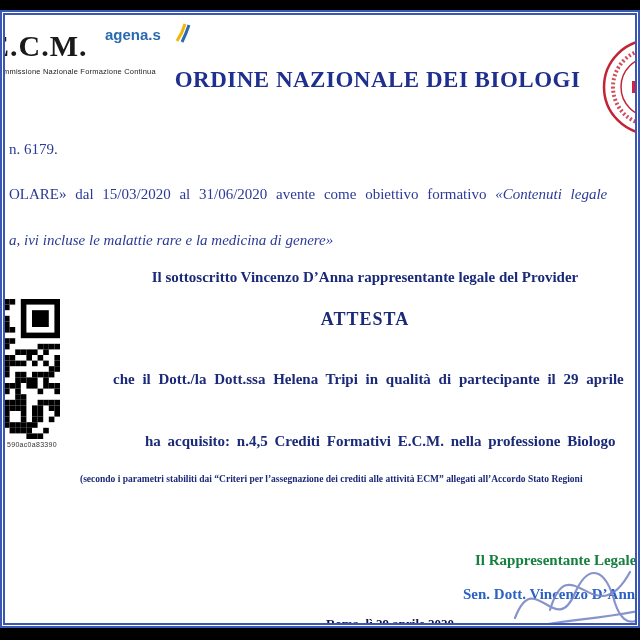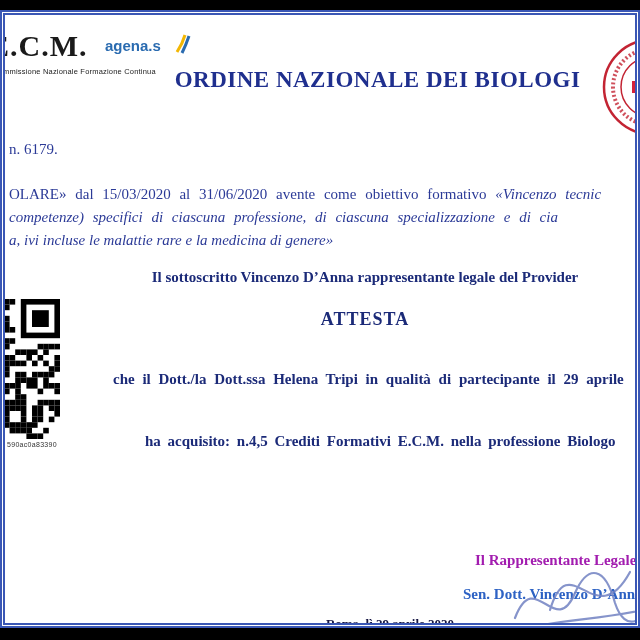--- a/index.html
+++ b/index.html
@@ -14,35 +14,35 @@
     position:absolute;top:10px;left:0;width:640px;height:618px;
     background:#fff;border:5px double #3a57b5;overflow:hidden;
   }
   .abs{position:absolute;white-space:nowrap}
   .body-blue{color:#2b3a97;font-size:15px}
   .navy-bold{color:#1b2a78;font-weight:bold;font-size:15px}
   .just{word-spacing:5px}
   .ital{font-style:italic}
   #ecm-logo{top:14px;left:-16px;font-size:30px;font-weight:bold;color:#1a1a1a;letter-spacing:1px}
   #ecm-sub{top:52px;left:-12px;font-size:7.5px;color:#222;font-family:"Liberation Sans",sans-serif;letter-spacing:.2px}
-  #agenas{top:19px;left:100px;font-family:"Liberation Sans",sans-serif;font-size:15px;font-weight:bold;color:#2a6bb0;display:flex;align-items:center;gap:13px}
+  #agenas{top:8px;left:100px;font-family:"Liberation Sans",sans-serif;font-size:15px;font-weight:bold;color:#2a6bb0;display:flex;align-items:center;gap:13px}
   #cert-title{top:52px;left:105px;width:535px;text-align:center;font-size:23px;font-weight:bold;color:#1f2f8e;letter-spacing:.5px}
   #seal{top:22px;left:596px}
   #line-accredit-1{top:104px;left:4px;word-spacing:2px}
   #line-accredit-2{top:126px;left:4px}
   #line-event-1{top:148px;left:4px}
   #line-event-2{top:171px;left:4px}
   #line-event-3{top:194px;left:4px}
   #line-event-4{top:217px;left:4px}
   #line-declarant{top:254px;left:80px;width:560px;text-align:center}
   #line-attesta{top:294px;left:80px;width:560px;text-align:center;font-size:18px;letter-spacing:1px}
   #line-participant{top:356px;left:108px;word-spacing:4px}
   #line-credits{top:418px;left:140px;word-spacing:3px}
   #line-footnote{top:459px;left:75px;font-size:9.5px;color:#1b2a78;font-weight:bold}
-  #sig-role{top:537px;left:470px;color:#a21caf;font-weight:bold;font-size:15px}
+  #sig-role{top:537px;left:470px;color:#15803d;font-weight:bold;font-size:15px}
   #sig-name{top:571px;left:458px;color:#2d62c4;font-weight:bold;font-size:15px}
   #sig-scribble{top:533px;left:505px}
   #line-place-date{top:601px;left:265px;width:240px;text-align:center;font-weight:bold;font-size:13px;color:#151542}
   #qr-wrap{top:284px;left:-85px;width:140px;height:140px;background:#fff}
   #qr-label{top:426px;left:2px;font-size:7px;color:#333;font-family:Liberation Sans, sans-serif;letter-spacing:.3px}
 </style>
 </head>
 <body>
 
 <div id="paper">
@@ -70,29 +70,29 @@
       <g fill="#d6223a">
         <rect x="44" y="31" width="12" height="38"></rect>
         <rect x="31" y="44" width="38" height="12"></rect>
       </g>
     </svg>
   </div>
 
   <div class="abs body-blue" id="line-accredit-2">n. 6179.</div>
 
   <div class="abs body-blue just" id="line-event-2">
-    <span>OLARE» dal 15/03/2020 al 31/06/2020 avente come obiettivo formativo </span><span class="ital">«Vincenzo tecnic</span>
-  </div>
-  <div class="abs body-blue just ital" id="line-event-3">competenze) specifici di ciascuna professione, di ciascuna specializzazione e di cia</div>
+    <span>OLARE» dal 15/03/2020 al 31/06/2020 avente come obiettivo formativo </span><span class="ital">«Contenuti legale</span>
+  </div>
   <div class="abs body-blue ital" id="line-event-4">a, ivi incluse le malattie rare e la medicina di genere»</div>
 
   <div class="abs navy-bold" id="line-declarant">Il sottoscritto Vincenzo D’Anna rappresentante legale del Provider</div>
   <div class="abs navy-bold" id="line-attesta">ATTESTA</div>
   <div class="abs navy-bold" id="line-participant">che il Dott./la Dott.ssa Helena Tripi in qualità di partecipante il 29 aprile</div>
   <div class="abs navy-bold" id="line-credits">ha acquisito: n.4,5 Crediti Formativi E.C.M. nella professione Biologo</div>
+  <div class="abs" id="line-footnote">(secondo i parametri stabiliti dai “Criteri per l’assegnazione dei crediti alle attività ECM” allegati all’Accordo Stato Regioni</div>
 
   <div class="abs" id="qr-wrap">
     <svg id="qr-svg" width="140" height="140" viewBox="0 0 140 140">
         <rect width="140" height="140" fill="#fff"></rect>
         <g fill="#000">
           <rect x="84" y="0" width="5.6" height="5.6"></rect>
           <rect x="89.6" y="0" width="5.6" height="5.6"></rect>
           <rect x="44.8" y="5.6" width="5.6" height="5.6"></rect>
           <rect x="50.4" y="5.6" width="5.6" height="5.6"></rect>
           <rect x="72.8" y="5.6" width="5.6" height="5.6"></rect>

